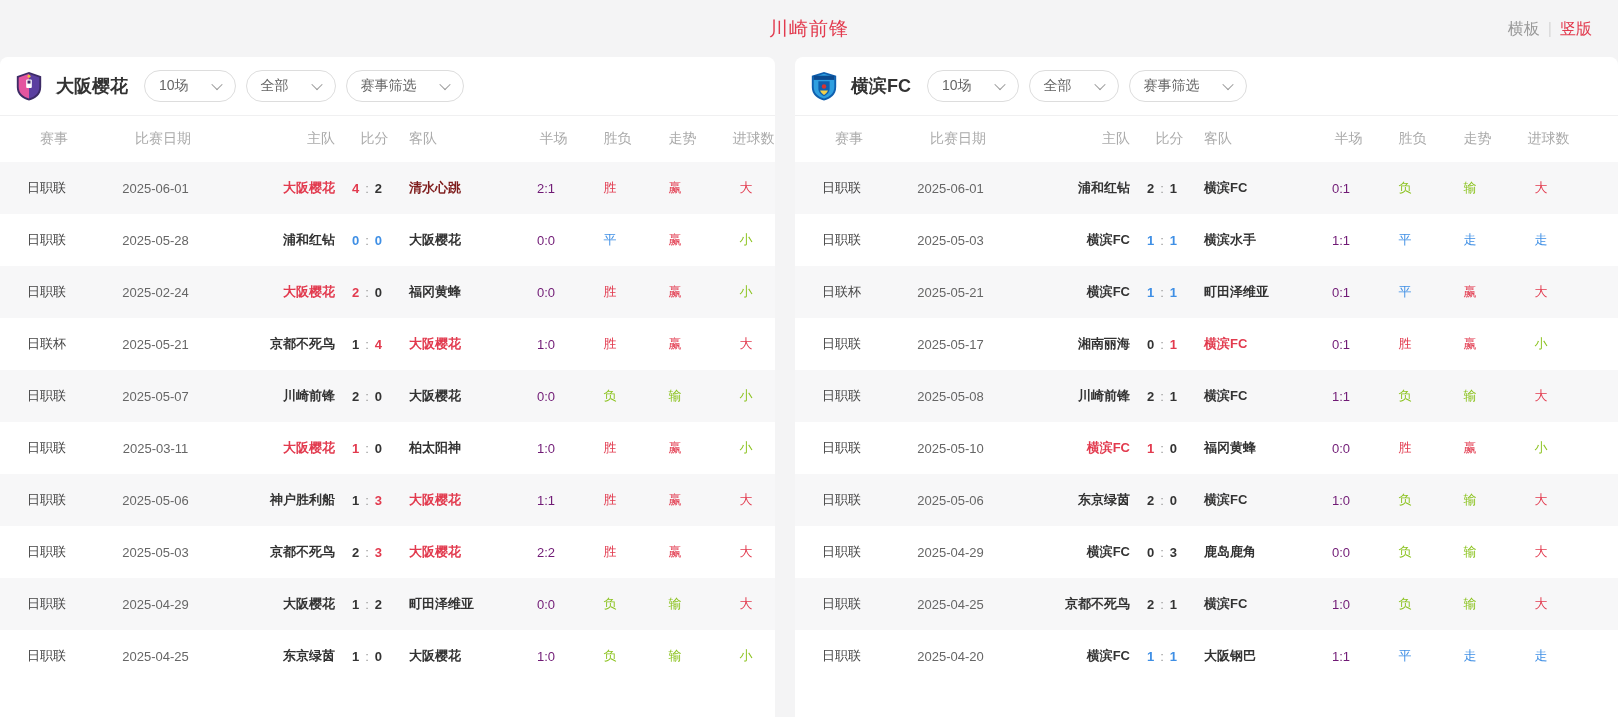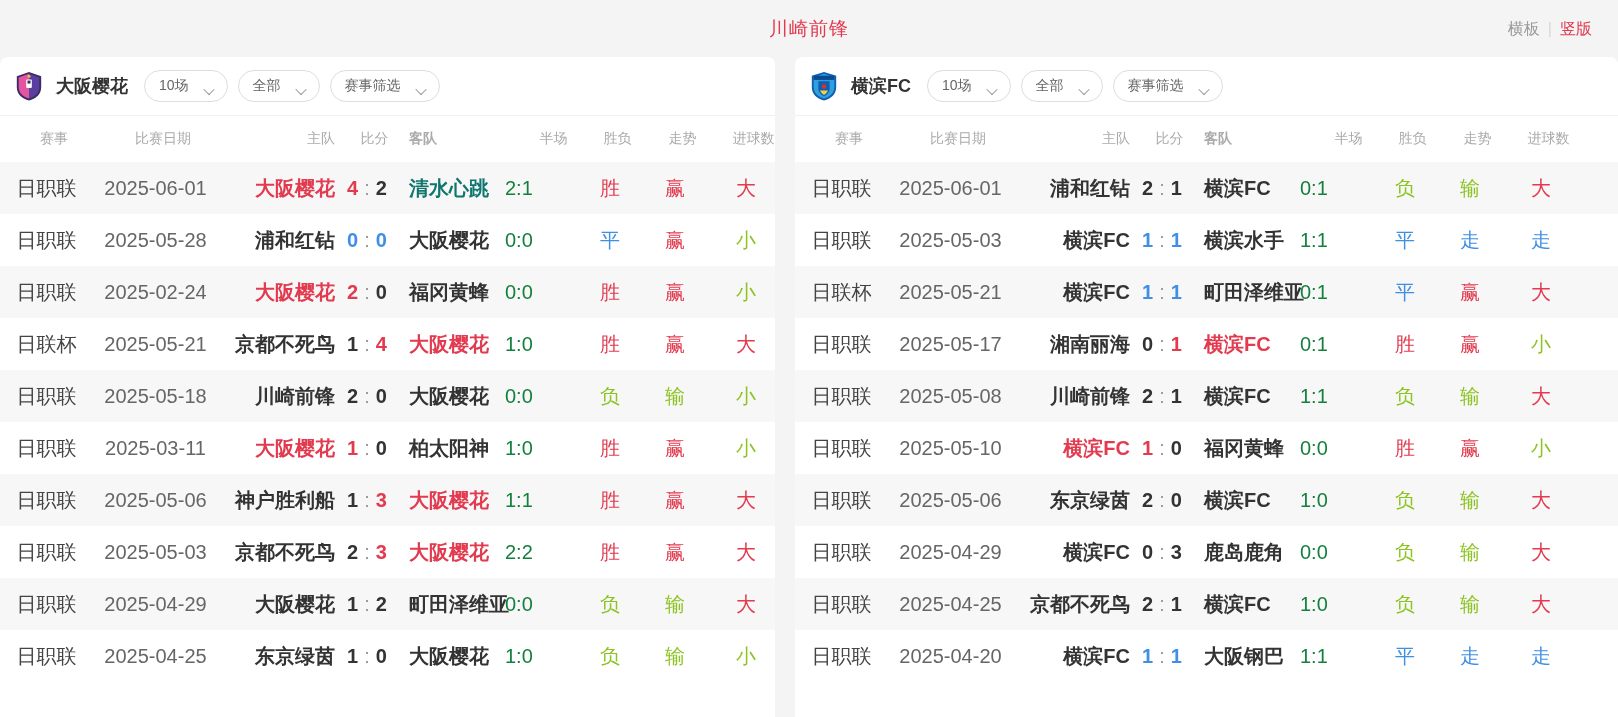--- a/index.html
+++ b/index.html
@@ -20,39 +20,39 @@
   
   .panels{display:flex;gap:20px;height:660px;}
   .panel{background:#fff;border-radius:8px 8px 0 0;overflow:hidden;}
   .panel.left{flex:0 0 775px;}
   .panel.right{flex:1;min-width:0;}
   .panel-head{height:58px;display:flex;align-items:center;gap:12px;padding:0 14px;
     border-bottom:1px solid #f0f0f1;}
   .team-logo{width:30px;height:30px;flex:none;}
   .team-name{font-size:18px;font-weight:700;color:#333;}
   .pills{display:flex;gap:10px;margin-left:4px;}
-  .pill{display:flex;align-items:flex-end;gap:16px;border:1px solid #ddd;border-radius:17px;
+  .pill{display:flex;align-items:center;gap:24px;border:1px solid #ddd;border-radius:17px;
     padding:6px 14px;font-size:14px;color:#666;background:#fff;cursor:pointer;user-select:none;}
   .chev{width:7px;height:7px;border-right:1.5px solid #999;border-bottom:1.5px solid #999;
     transform:rotate(45deg) translate(-1px,-1px);display:inline-block;}
   
   .grid{display:grid;grid-template-columns:93px 125px 117px 64px 106px 82px 46px 84px 58px;align-items:center;}
   .thead{height:46px;color:#aaa;font-size:14px;}
   .thead span{text-align:center;padding-left:15px;}
   .thead .h-home{text-align:right;}
-  .thead .h-away{text-align:left;padding-left:10px;font-weight:bold;}
-  .row{height:52px;font-size:20px;}
+  .thead .h-away{text-align:left;padding-left:10px;}
+  .row{height:52px;font-size:13px;}
   .row:nth-child(odd){background:#f7f7f8;}
   .cell-league{text-align:center;color:#444;}
   .cell-date{text-align:center;color:#666;}
   .cell-home{text-align:right;font-weight:600;color:#333;white-space:nowrap;}
   .cell-score{display:flex;justify-content:center;align-items:center;gap:6px;font-weight:600;color:#333;}
   .cell-score .colon{color:#999;font-weight:400;}
   .cell-away{text-align:left;font-weight:600;color:#333;padding-left:10px;white-space:nowrap;}
-  .cell-half{text-align:left;color:#15803d;}
+  .cell-half{text-align:center;color:#701a75;}
   .cell-result,.cell-trend,.cell-goals{text-align:center;}
 </style>
 </head>
 <body>
 
 <div class="topbar">
   <div class="page-title">川崎前锋</div>
   <div class="view-toggle">
     <span class="plain">横板</span>
     <span class="sep">|</span>
@@ -102,21 +102,21 @@
     <div>
   <div class="grid row">
     <span class="cell-league">日职联</span>
     <span class="cell-date">2025-06-01</span>
     <span class="cell-home" style="color: rgb(226, 58, 78);">大阪樱花</span>
     <span class="cell-score">
       <span style="color: rgb(226, 58, 78);">4</span>
       <span class="colon">:</span>
       <span style="color: rgb(51, 51, 51);">2</span>
     </span>
-    <span class="cell-away" style="color: #0f766e; font-family: Liberation Mono, monospace;">清水心跳</span>
+    <span class="cell-away" style="color: #7f1d1d; font-family: Liberation Mono, monospace;">清水心跳</span>
     <span class="cell-half">2:1</span>
     <span class="cell-result" style="color: rgb(226, 58, 78);">胜</span>
     <span class="cell-trend" style="color: rgb(226, 58, 78);">赢</span>
     <span class="cell-goals" style="color: rgb(226, 58, 78);">大</span>
   </div>
 
   <div class="grid row">
     <span class="cell-league">日职联</span>
     <span class="cell-date">2025-05-28</span>
     <span class="cell-home" style="color: rgb(51, 51, 51);">浦和红钻</span>
@@ -159,21 +159,21 @@
     </span>
     <span class="cell-away" style="color: rgb(226, 58, 78);">大阪樱花</span>
     <span class="cell-half">1:0</span>
     <span class="cell-result" style="color: rgb(226, 58, 78);">胜</span>
     <span class="cell-trend" style="color: rgb(226, 58, 78);">赢</span>
     <span class="cell-goals" style="color: rgb(226, 58, 78);">大</span>
   </div>
 
   <div class="grid row">
     <span class="cell-league">日职联</span>
-    <span class="cell-date">2025-05-18</span>
+    <span class="cell-date">2025-05-07</span>
     <span class="cell-home" style="color: rgb(51, 51, 51);">川崎前锋</span>
     <span class="cell-score">
       <span style="color: rgb(51, 51, 51);">2</span>
       <span class="colon">:</span>
       <span style="color: rgb(51, 51, 51);">0</span>
     </span>
     <span class="cell-away" style="color: rgb(51, 51, 51);">大阪樱花</span>
     <span class="cell-half">0:0</span>
     <span class="cell-result" style="color: rgb(140, 195, 32);">负</span>
     <span class="cell-trend" style="color: rgb(140, 195, 32);">输</span>

